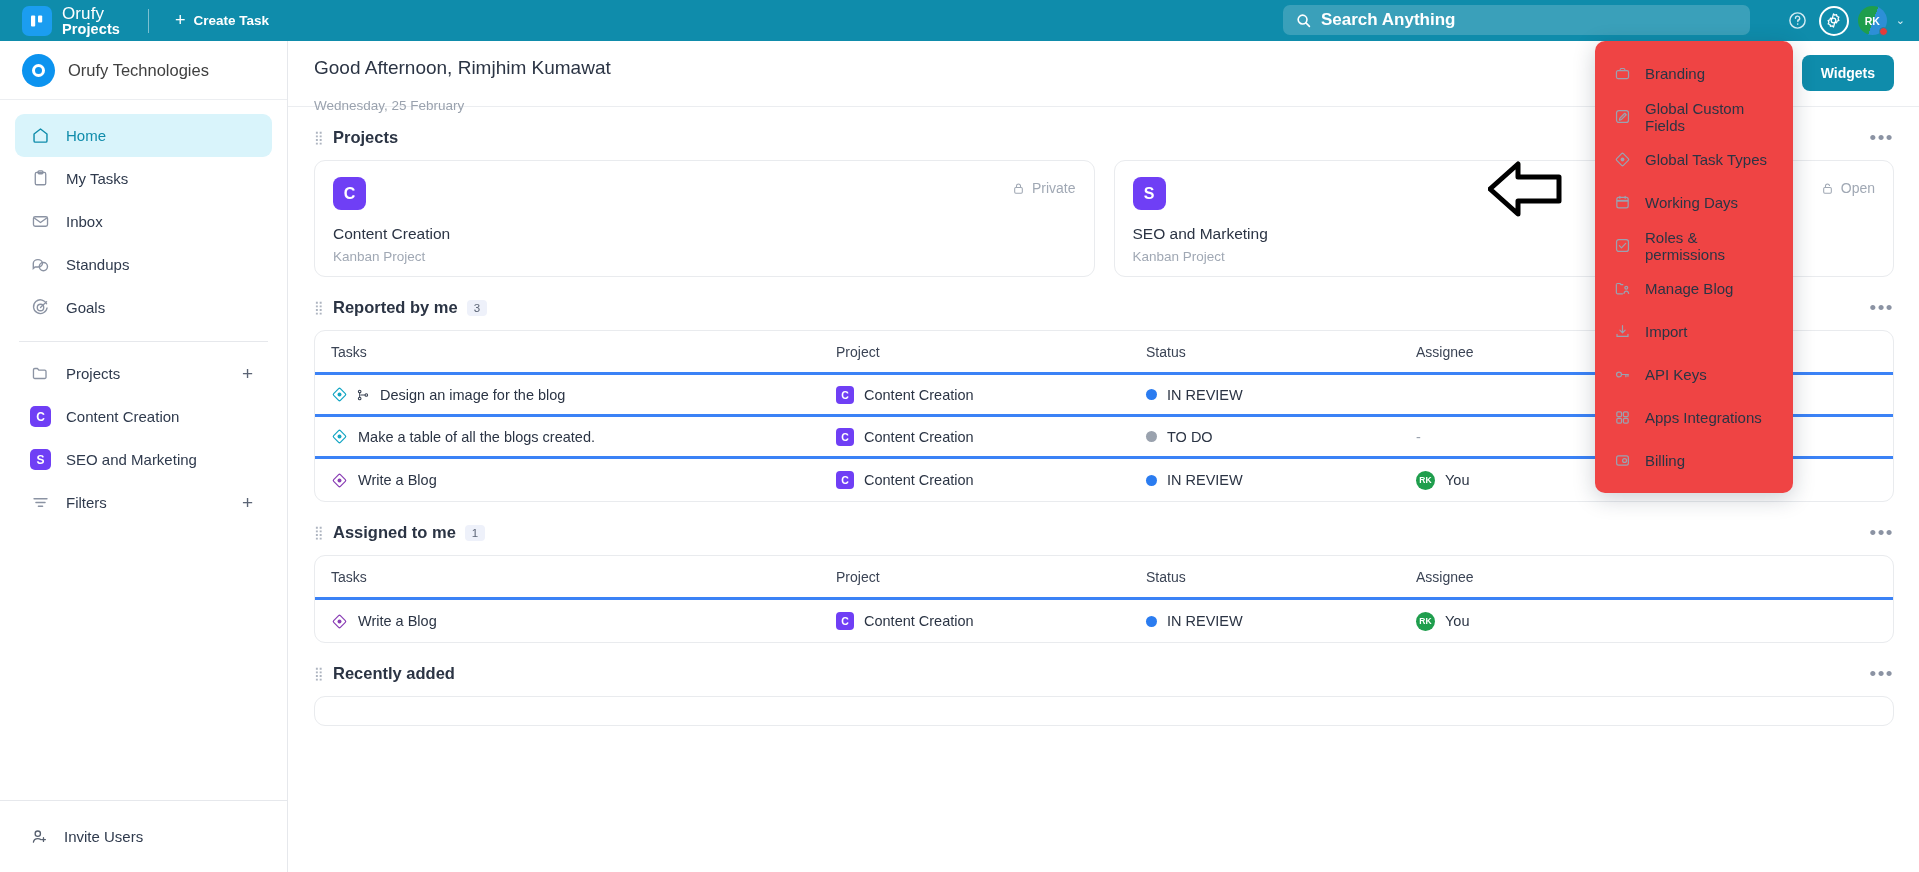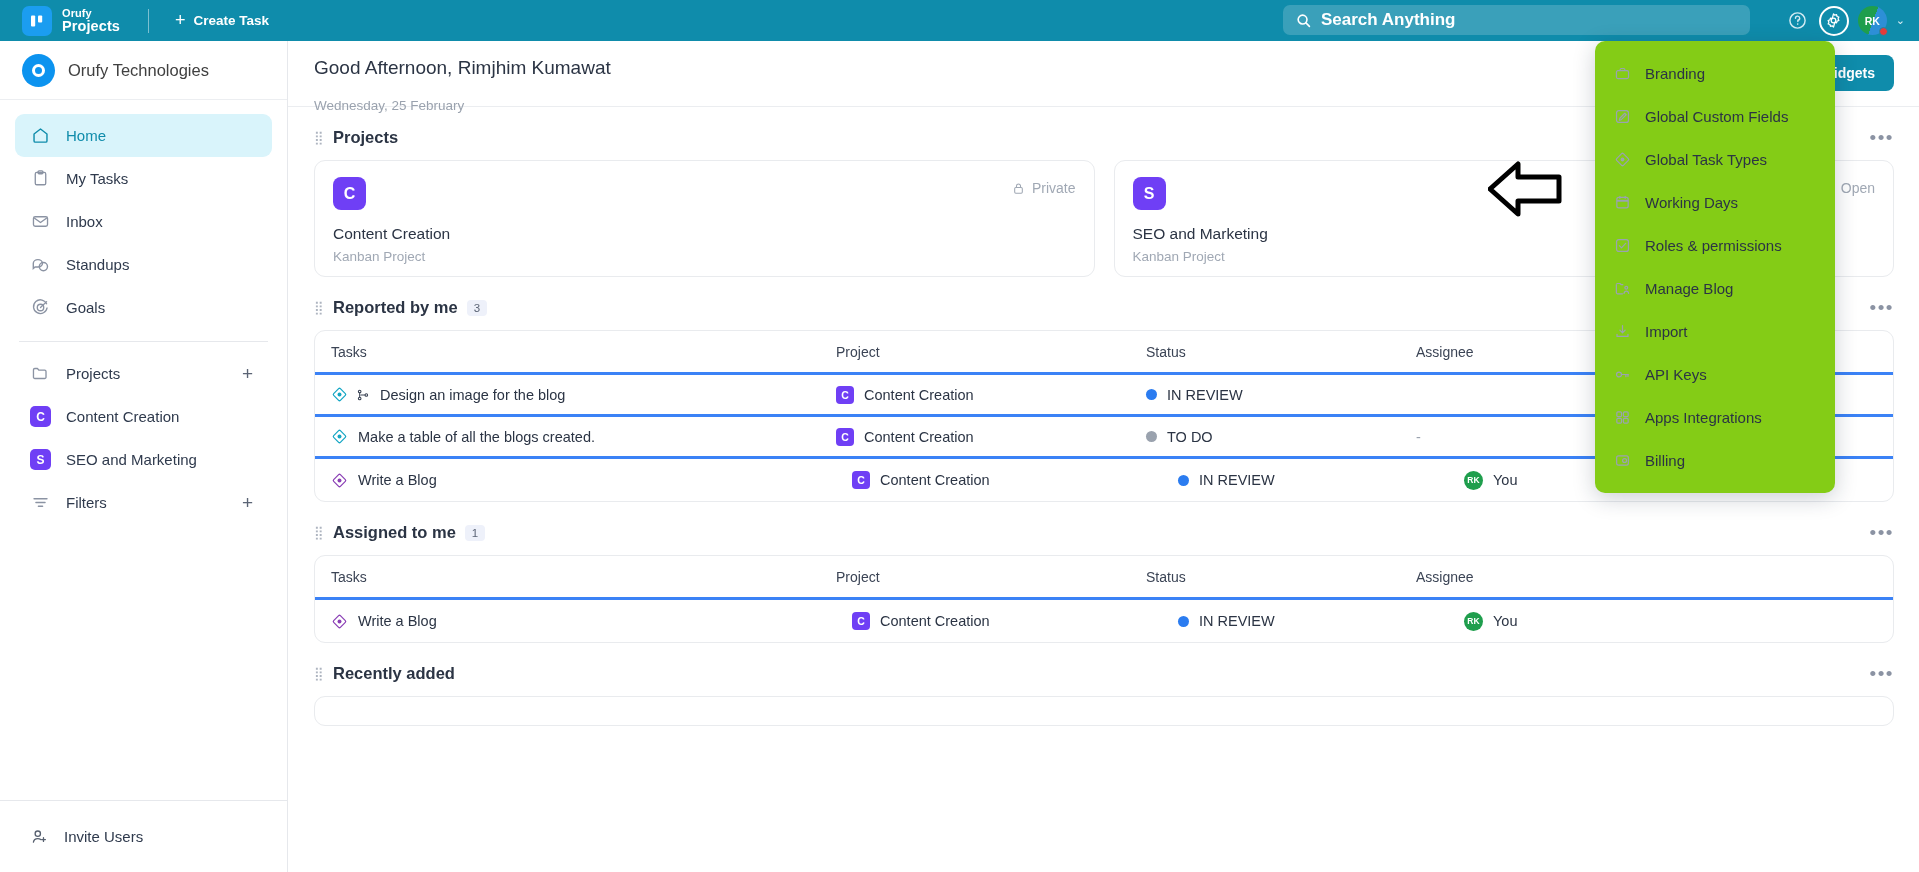--- a/index.html
+++ b/index.html
@@ -16,21 +16,21 @@
     position: absolute; top: 0; left: 0; width: 1919px; height: 41px;
     background: #0f8cab; display: flex; align-items: center;
     z-index: 40;
   }
   .brand { display: flex; align-items: center; margin-left: 22px; }
   .brand-logo {
     width: 30px; height: 30px; border-radius: 7px; background: #1b9df0;
     display: flex; align-items: center; justify-content: center;
   }
   .brand-text { margin-left: 10px; color: #fff; line-height: 1.0; }
-  .brand-text .l1 { font-size: 11px; font-weight: 700; display:block; letter-spacing:.1px;}
+  .brand-text .l1 { font-size: 17px; font-weight: 400; display:block; letter-spacing:.1px;}
   .brand-text .l2 { font-size: 14.5px; font-weight: 700; display:block; letter-spacing:.1px;}
   .top-sep { width:1px; height:24px; background: rgba(255,255,255,.45); margin: 0 26px 0 28px; }
   .create-task {
     display:flex; align-items:center; gap:8px; color:#fff;
     font-size: 13.5px; font-weight: 700; cursor:pointer;
   }
   .create-task .plus { font-size: 18px; font-weight: 400; line-height: 1; position: relative; top:-1px;}
 
   .search-wrap {
     position:absolute; left: 1283px; top: 5px; width: 467px; height: 30px;
@@ -138,21 +138,21 @@
   }
   .pcard-vis {
     position:absolute; right:18px; top: 19px; display:flex; align-items:center; gap:7px;
     color:#a0a8b4; font-size: 14px;
   }
   .pcard h3 { font-size: 15.5px; color:#2b3444; font-weight: 500; margin-top: 15px; }
   .pcard .sub { font-size: 13.5px; color:#a0a8b4; margin-top: 6px; }
 
   .tbl { border:1px solid #e9ebee; border-radius: 11px; overflow:hidden; background:#fff; }
   .trow { display:flex; align-items:center; height: 42px; border-bottom:3px solid #3b82f6; }
-  .trow:last-child { border-bottom:none;gap:16px; }
+  .trow:last-child { border-bottom:none; }
   .thead { height: 44px; }
   .thead .tc { color:#3b4455; font-size: 14px; font-weight:500; }
   .tc { padding-left: 16px; font-size: 14.5px; color:#2b3444; display:flex; align-items:center; gap:10px; }
   .c-task { width: 505px; }
   .c-proj { width: 310px; }
   .c-status { width: 270px; }
   .c-assignee { flex:1; }
   .mini-badge {
     width:18px;height:18px;border-radius:4px;background:#6f3ff5;color:#fff;font-size:10.5px;
     font-weight:700;display:flex;align-items:center;justify-content:center; flex:none;
@@ -160,22 +160,22 @@
   .status-dot { width:11px;height:11px;border-radius:50%; flex:none; }
   .avatar-sm {
     width:19px;height:19px;border-radius:50%;background:#1f9e4d;color:#fff;font-size:8.5px;
     font-weight:700;display:flex;align-items:center;justify-content:center;flex:none;
   }
   .diamond { width:17px;height:17px; flex:none; display:flex; }
   .subicon { color:#3b4455; display:flex; flex:none; margin-left:-2px;}
 
   
   .dropdown {
-    position:absolute; left: 1595px; top: 41px; width: 240px;
-    background:#84cc16; border-radius: 10px; padding: 11px 0 11px 0;
+    position:absolute; left: 1595px; top: 41px; width: 198px;
+    background:#ef4444; border-radius: 10px; padding: 11px 0 11px 0;
     box-shadow: 0 5px 22px rgba(25,35,60,.22); z-index: 60;
   }
   .dd-item {
     display:flex; align-items:center; gap: 13px; height: 43px; padding: 0 18px;
     font-size: 15px; color:#2b3444; cursor:pointer;
   }
   .dd-item .ic { width:19px;height:19px;display:flex;align-items:center;justify-content:center;color:#9aa2b1; flex:none;}
 
   
   .annot-arrow { position:absolute; left: 1488px; top: 160px; z-index: 70; pointer-events:none; }

